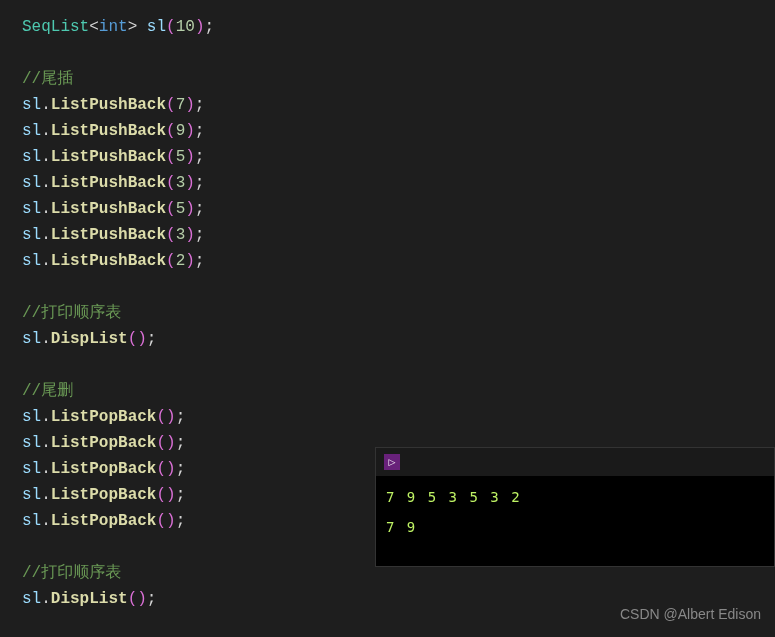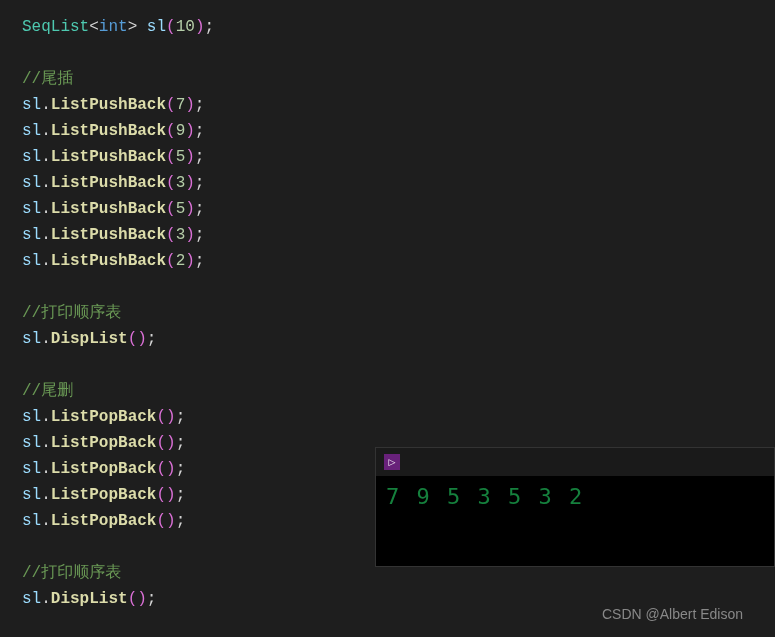--- a/index.html
+++ b/index.html
@@ -58,30 +58,30 @@
       background: #68217a;
       margin-right: 8px;
       display: flex;
       align-items: center;
       justify-content: center;
       font-size: 9px;
       color: #fff;
     }
     .console-body {
       padding: 6px 10px;
-      color: #15803d;
+      color: #bef264;
       font-family: Consolas, monospace;
-      font-size: 22px;
+      font-size: 14px;
       line-height: 30px;
       letter-spacing: 2px;
     }
     .watermark {
       position: absolute;
       bottom: 10px;
-      right: 32px;
+      right: 14px;
       color: #888;
       font-family: 'Segoe UI', sans-serif;
       font-size: 14px;
     }
     .blank-line {
       height: 26px;
     }
   </style>
 </head>
 <body>
@@ -103,16 +103,17 @@
 <span class="var">sl</span><span class="dot">.</span><span class="method">ListPopBack</span><span class="pink">()</span><span class="semi">;</span>
 <span class="var">sl</span><span class="dot">.</span><span class="method">ListPopBack</span><span class="pink">()</span><span class="semi">;</span></div><div class="blank-line"></div><span class="comment">//打印顺序表</span>
 <span class="var">sl</span><span class="dot">.</span><span class="method">DispList</span><span class="pink">()</span><span class="semi">;</span></div>
 
 <div class="console-window">
   <div class="console-titlebar">
     <div class="console-icon">▷</div>
   </div>
   <div class="console-body">
     <div>7 9 5 3 5 3 2</div>
+    <div>7 9</div>
   </div>
 </div>
 
 <div class="watermark">CSDN @Albert Edison</div>
 
 </body></html>

